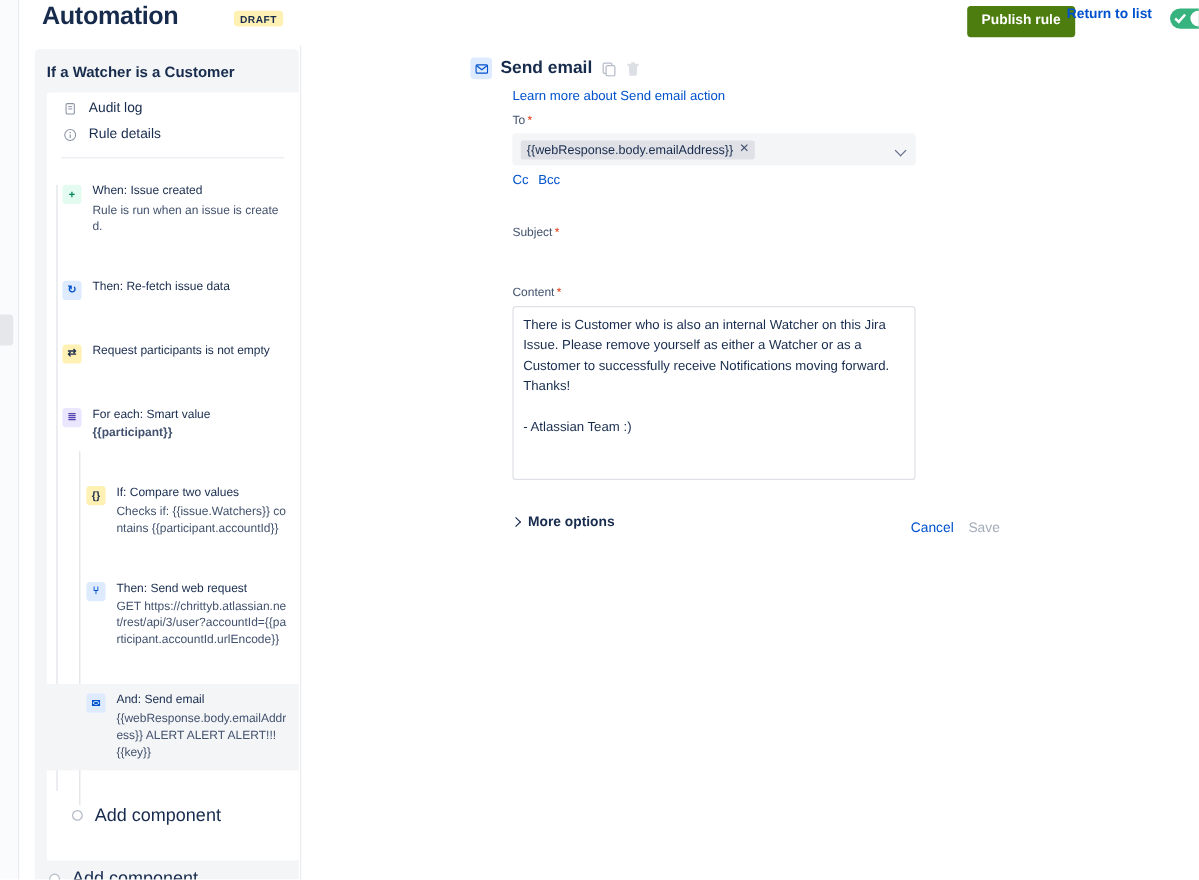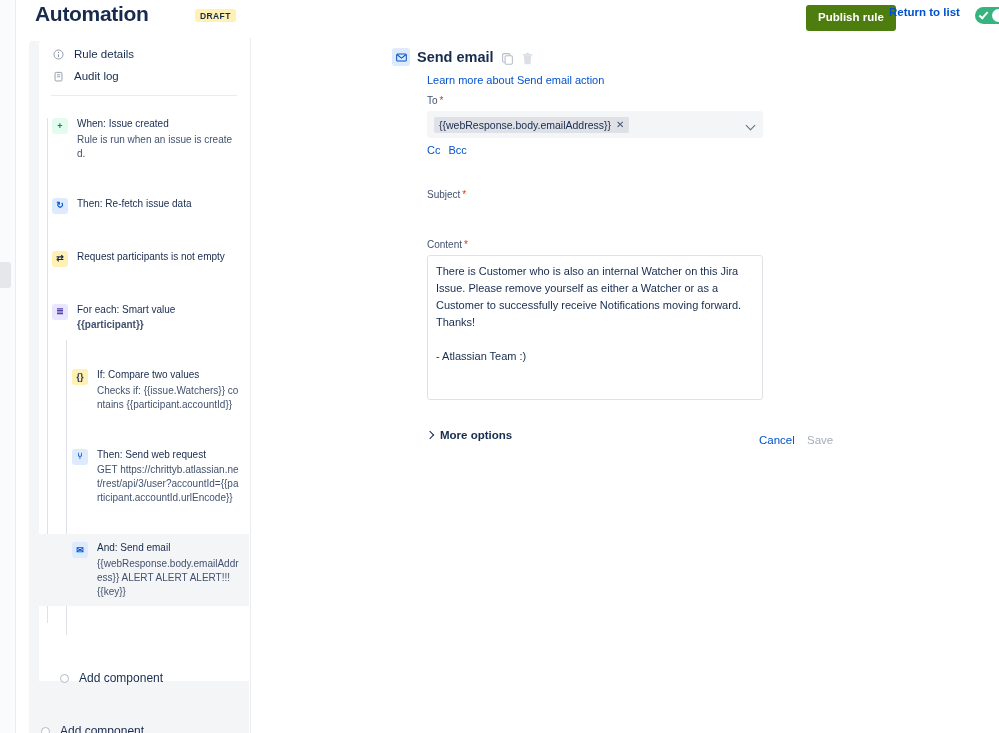--- a/index.html
+++ b/index.html
@@ -112,21 +112,21 @@
   }
   .node-sub.bold { font-weight: 700; }
 
   
   .rail-line {
     position: absolute; width: 1px; background: #dfe1e6;
   }
 
   .add-comp {
     position: relative; display: flex; align-items: center;
-    gap: 10px; font-size: 12px; color: #172b4d; cursor: pointer;
+    gap: 10px; font-size: 15px; color: #172b4d; cursor: pointer;
   }
   .add-dot {
     width: 9px; height: 9px; border-radius: 50%;
     border: 1px solid #b3bac5; background: #fff; flex: 0 0 9px;
   }
   .add-nested { position: absolute; left: 60px; top: 671px; }
   .add-root   { position: absolute; left: 41px; top: 724px; }
 
   
   .form-panel {
@@ -216,38 +216,39 @@
   <div class="draft-badge">DRAFT</div>
   <button class="publish-btn">Publish rule</button>
   <a class="return-link">Return to list</a>
   <div class="toggle">
     <span class="chk"></span>
     <span class="knob"></span>
   </div>
 </div>
 
 <div class="tree-panel">
+  <div class="tree-heading">If a Watcher is a Customer</div>
   <div class="tree-card">
+
+    <div class="nav-item">
+      <svg class="nav-icon" viewBox="0 0 16 16">
+        <rect x="3" y="2" width="10" height="12.5" rx="1.6" fill="none" stroke="#42526e" stroke-width="1.3"></rect>
+        <rect x="5.6" y="5" width="4.8" height="1.2" fill="#42526e"></rect>
+        <rect x="5.6" y="7.8" width="4.8" height="1.2" fill="#42526e"></rect>
+      </svg>
+      <span>Audit log</span>
+    </div>
 
     <div class="nav-item">
       <svg class="nav-icon" viewBox="0 0 16 16">
         <circle cx="8" cy="8" r="6.6" fill="none" stroke="#42526e" stroke-width="1.3"></circle>
         <circle cx="8" cy="5" r=".95" fill="#42526e"></circle>
         <rect x="7.3" y="7" width="1.4" height="5" rx=".6" fill="#42526e"></rect>
       </svg>
       <span>Rule details</span>
-    </div>
-
-    <div class="nav-item">
-      <svg class="nav-icon" viewBox="0 0 16 16">
-        <rect x="3" y="2" width="10" height="12.5" rx="1.6" fill="none" stroke="#42526e" stroke-width="1.3"></rect>
-        <rect x="5.6" y="5" width="4.8" height="1.2" fill="#42526e"></rect>
-        <rect x="5.6" y="7.8" width="4.8" height="1.2" fill="#42526e"></rect>
-      </svg>
-      <span>Audit log</span>
     </div>
 
     <div class="nav-sep"></div>
 
     <div id="node-list" style="position:relative;padding-top:14px;">
       <div class="rail-line" style="left:8px;top:22px;height:505px;"></div>
       <div class="rail-line" style="left:27px;top:244px;height:295px;"></div>
     <div class="node" style="margin-top: 0px;">
           <span class="node-ico ico-green">+</span>
           <div class="node-body">

